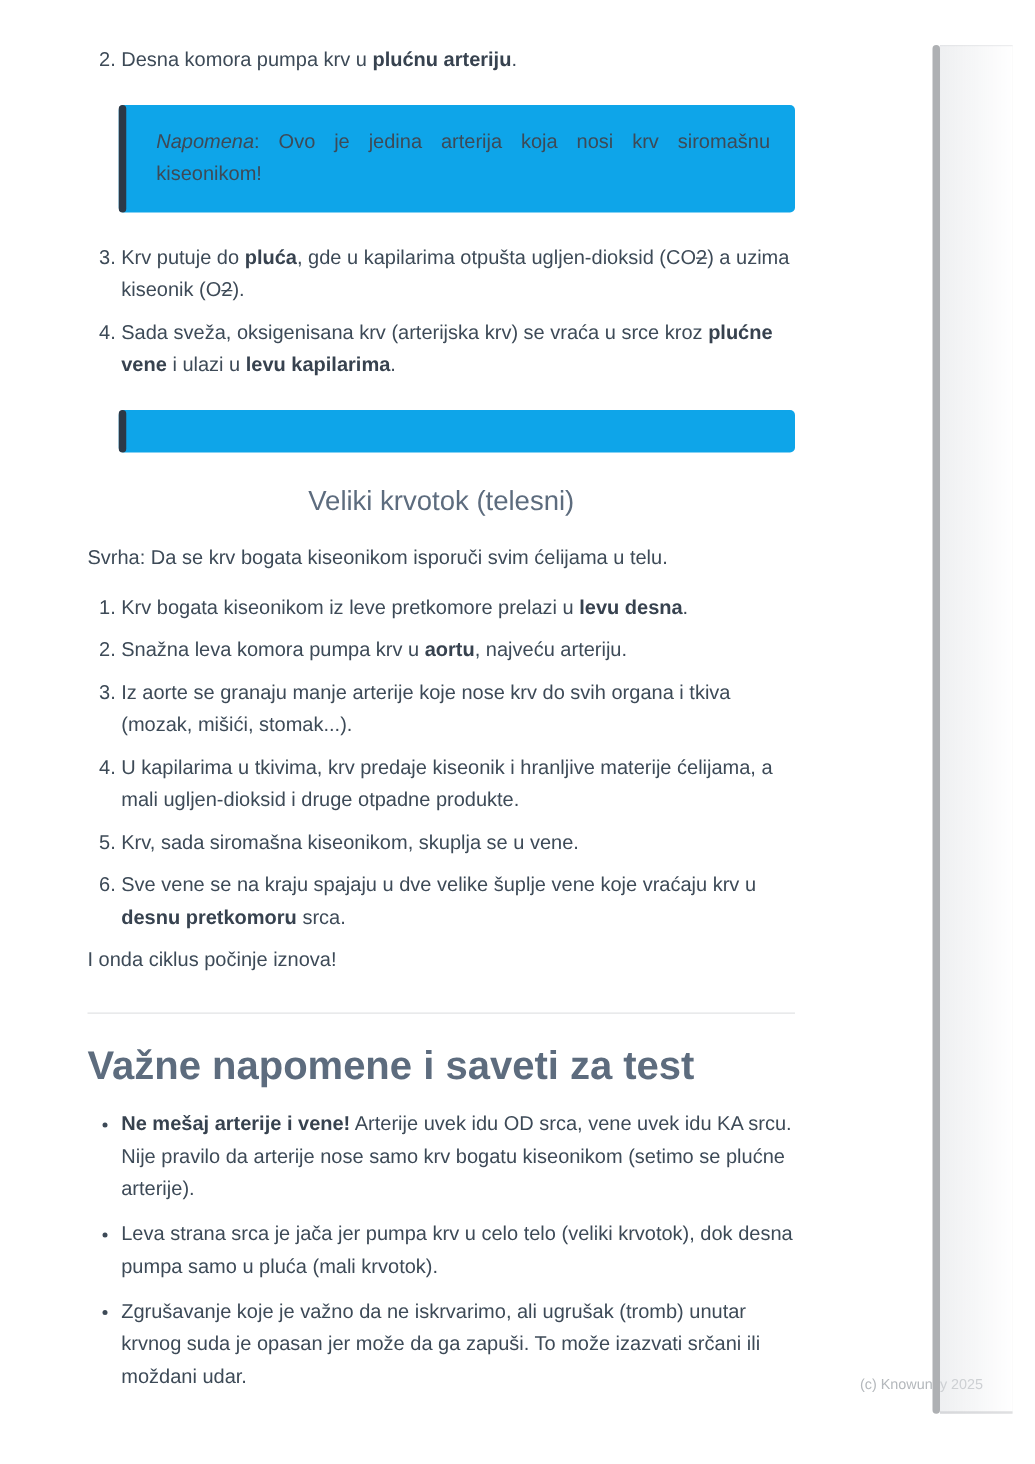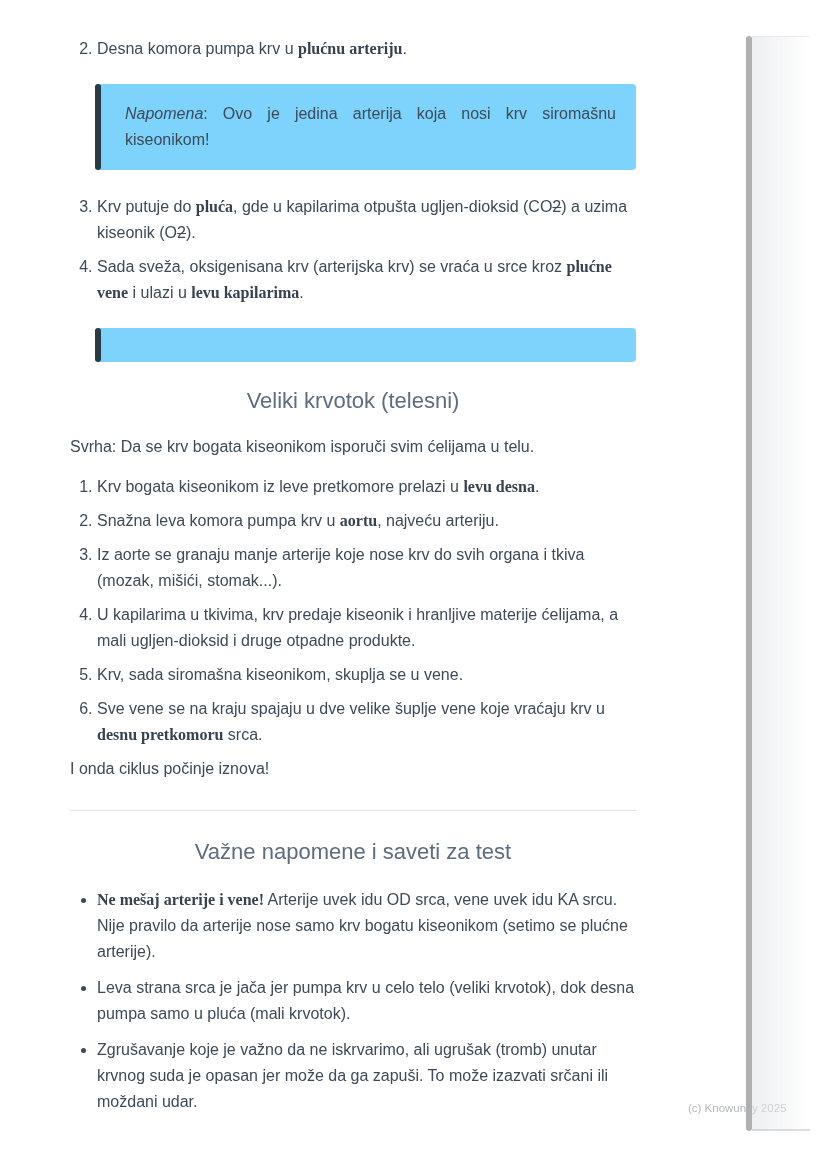--- a/index.html
+++ b/index.html
@@ -12,53 +12,52 @@
     font-size: 16px;
     line-height: 26px;
     position: relative;
     overflow: hidden;
   }
   .content {
     position: absolute;
     left: 70px; top: 36px;
     width: 566px;
   }
-  b { color: #37424f; font-family: Liberation Serif, serif; }
+  b { color: #37424f; }
   ol.num, ul.bul {
     margin: 0 0 0 0;
     padding-left: 27px;
   }
   ol.num li, ul.bul li {
     margin-bottom: 8px;
     padding-left: 0;
   }
   ul.bul li { margin-bottom: 10px; }
   .note {
     position: relative;
-    background: #7dd3fc;
+    background: #0ea5e9;
     border-radius: 4px;
     margin: 22px 0 24px 25px;
     padding: 17px 20px 17px 30px;
   }
   .note-bar {
     position: absolute;
     left: 0; top: 0; bottom: 0;
     width: 6px;
     background: #2c3947;
     border-radius: 4px;
   }
   .note p { margin: 0; }
   .justify { text-align: justify; }
   h2.sec-title {
-    font-size: 22px;
+    font-size: 32px;
     line-height: 34px;
-    font-weight: 400;
+    font-weight: 700;
     color: #5d6c7e;
     margin: 24px 0 18px 0;
-    text-align: center;
   }
   h3.sec-title {
     font-size: 22px;
     line-height: 30px;
     font-weight: 400;
     color: #5d6c7e;
     margin: 24px 0 18px 0;
     text-align: center;
   }
   p.para { margin: 2px 0 14px 0; }

